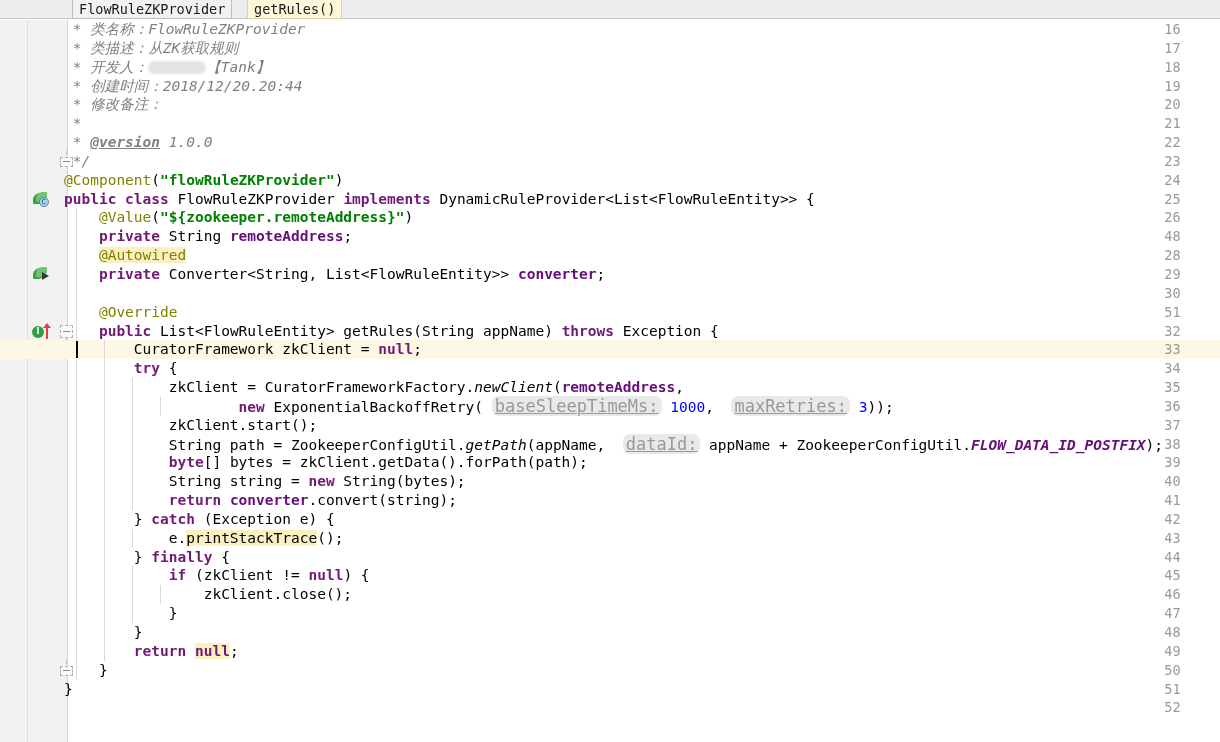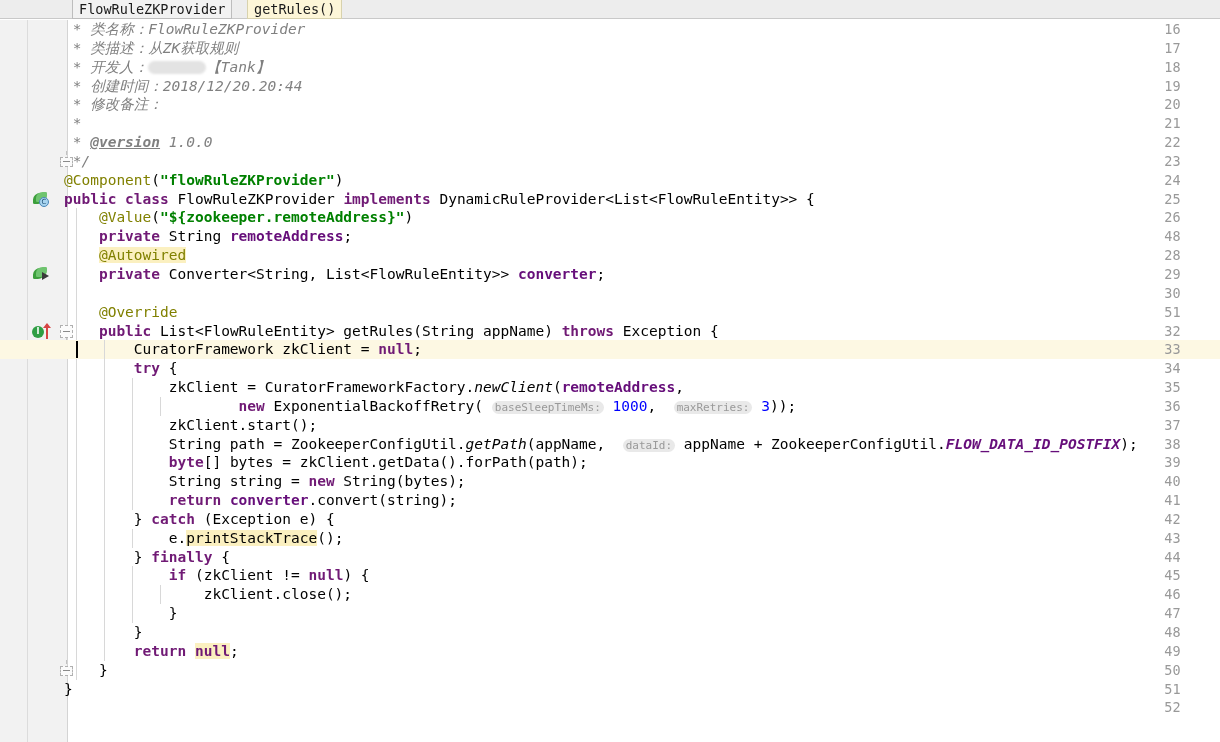--- a/index.html
+++ b/index.html
@@ -103,21 +103,22 @@
   .mtd { color: #000000; font-style: italic; }
   .plain { color: #000000; }
   .hl  { background: #fbf0c0; }
 
   
   .hint {
     background: #e9e9e9;
     color: #999999;
     border-radius: 7px;
     padding: 0 3px;
-    font-size: 11px;
+    font-size: 17px;
+    text-decoration: underline;
   }
 
   
   .redact {
     display: inline-block;
     width: 58px; height: 13px;
     vertical-align: -2px;
     border-radius: 7px;
     background: #e3e3e3;
     filter: blur(1.2px);

